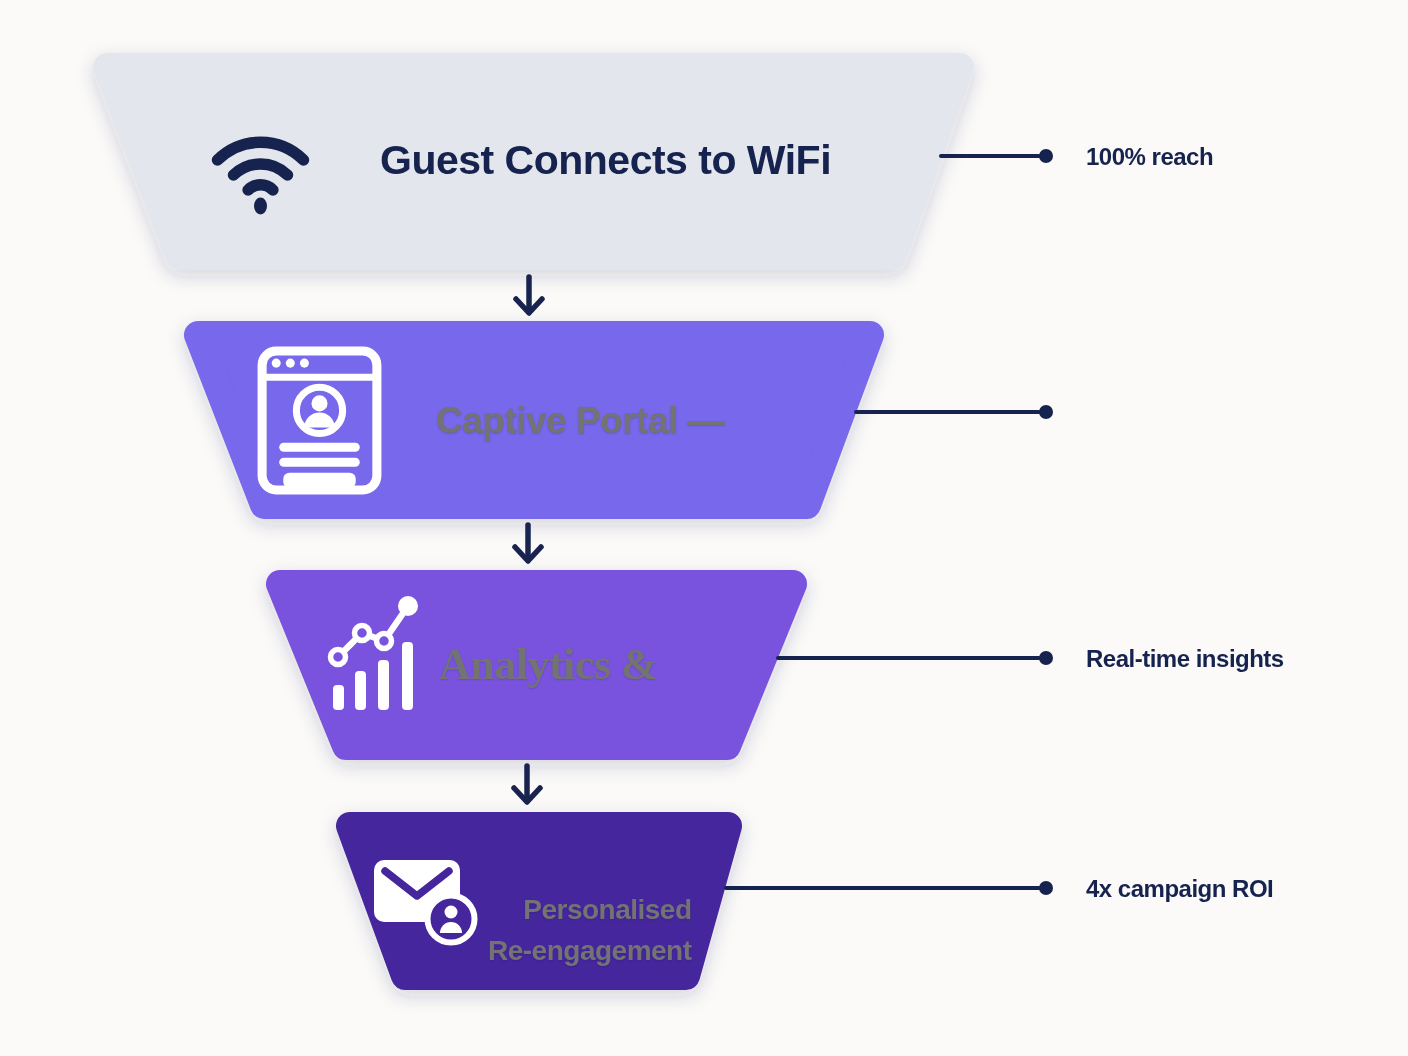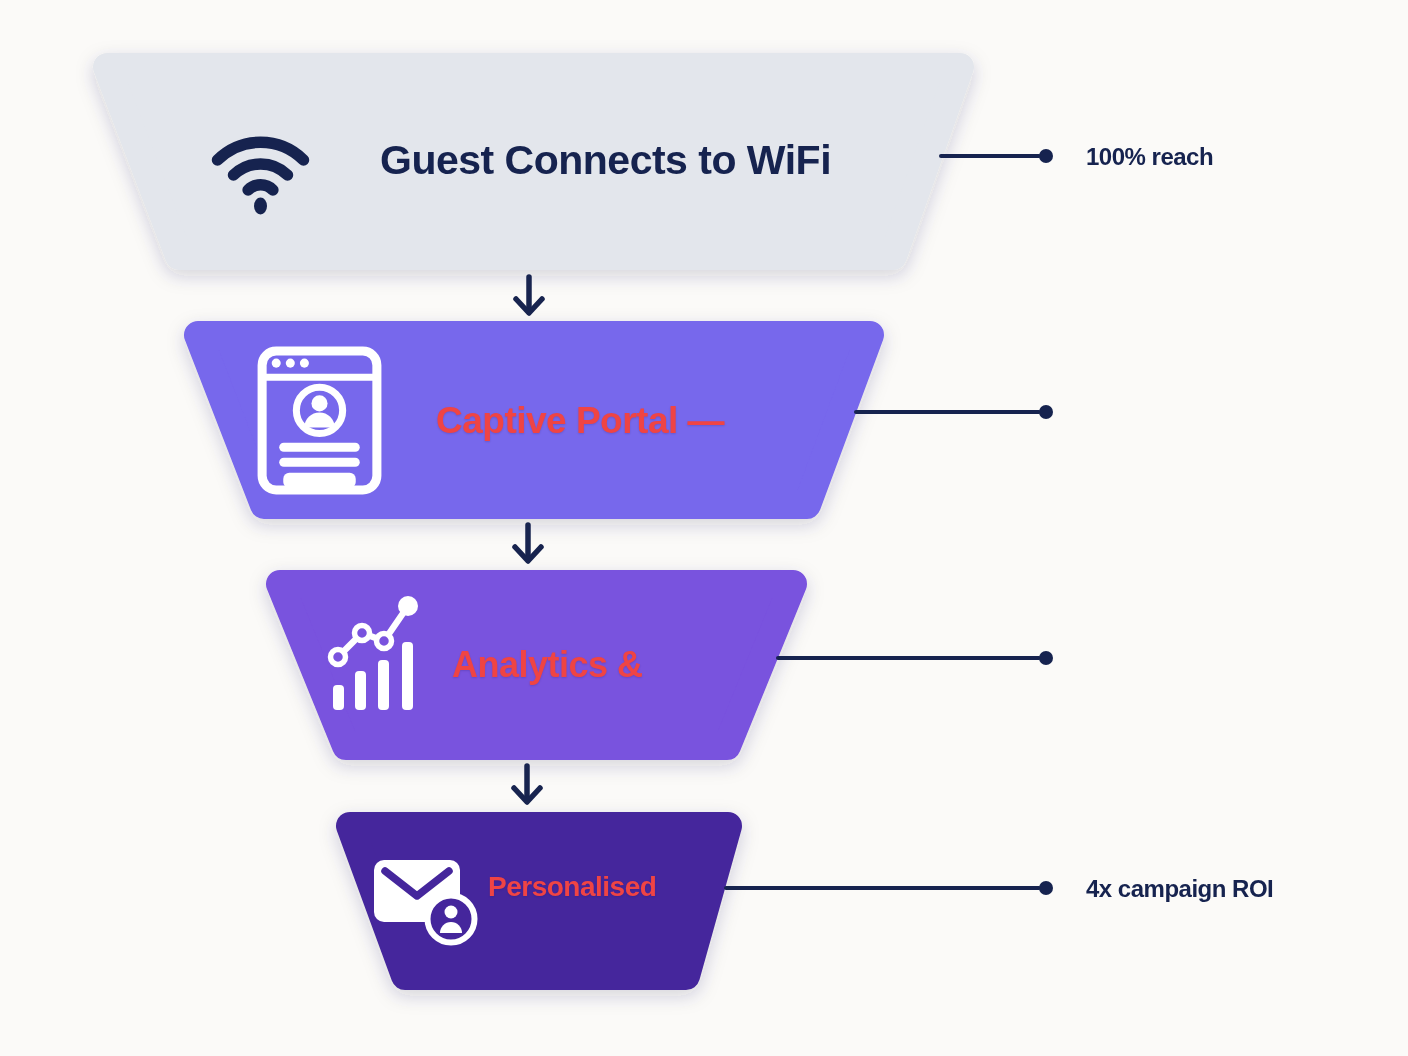--- a/index.html
+++ b/index.html
@@ -25,25 +25,25 @@
     position: absolute;
     transform: translateY(-50%);
     white-space: nowrap;
   }
   .stage-label {
     font-weight: bold;
     letter-spacing: -0.5px;
   }
   .stage-label .line { display: block; }
   .label-dark { color: #16234f; }
-  .label-light { color: #ef4444; text-shadow: 0 1px 2px rgba(30,20,90,0.18); }
+  .label-light { color: #737373; text-shadow: 0 1px 2px rgba(30,20,90,0.18); }
   .s1-label { left: 380px; top: 160px; font-size: 41px; }
   .s2-label { left: 436px; top: 420px; font-size: 37px; line-height: 55px; }
-  .s3-label { left: 452px; top: 665px; font-size: 36px; line-height: 52px; }
-  .s4-label { left: 488px; top: 886px; font-size: 28px; line-height: 41px; text-align: right; }
+  .s3-label { left: 439px; top: 665px; font-size: 44px; line-height: 52px; font-family: Liberation Serif, serif; }
+  .s4-label { left: 488px; top: 930px; font-size: 28px; line-height: 41px; text-align: right; }
   .metric-label {
     left: 1086px;
     font-weight: bold;
     font-size: 24px;
     color: #16234f;
     letter-spacing: -0.5px;
   }
   .m1 { top: 157px; }
   .m2 { top: 413px; }
   .m3 { top: 659px; }
@@ -162,18 +162,20 @@
   <div class="overlay stage-label label-light s2-label">
     <span class="line">Captive Portal —</span>
   </div>
 
   <div class="overlay stage-label label-light s3-label">
     <span class="line">Analytics &amp;</span>
   </div>
 
   <div class="overlay stage-label label-light s4-label">
     <span class="line">Personalised</span>
+    <span class="line">Re-engagement</span>
   </div>
 
   <div class="overlay metric-label m1">100% reach</div>
+  <div class="overlay metric-label m3">Real-time insights</div>
   <div class="overlay metric-label m4">4x campaign ROI</div>
 
 </div>
 
 </body></html>

